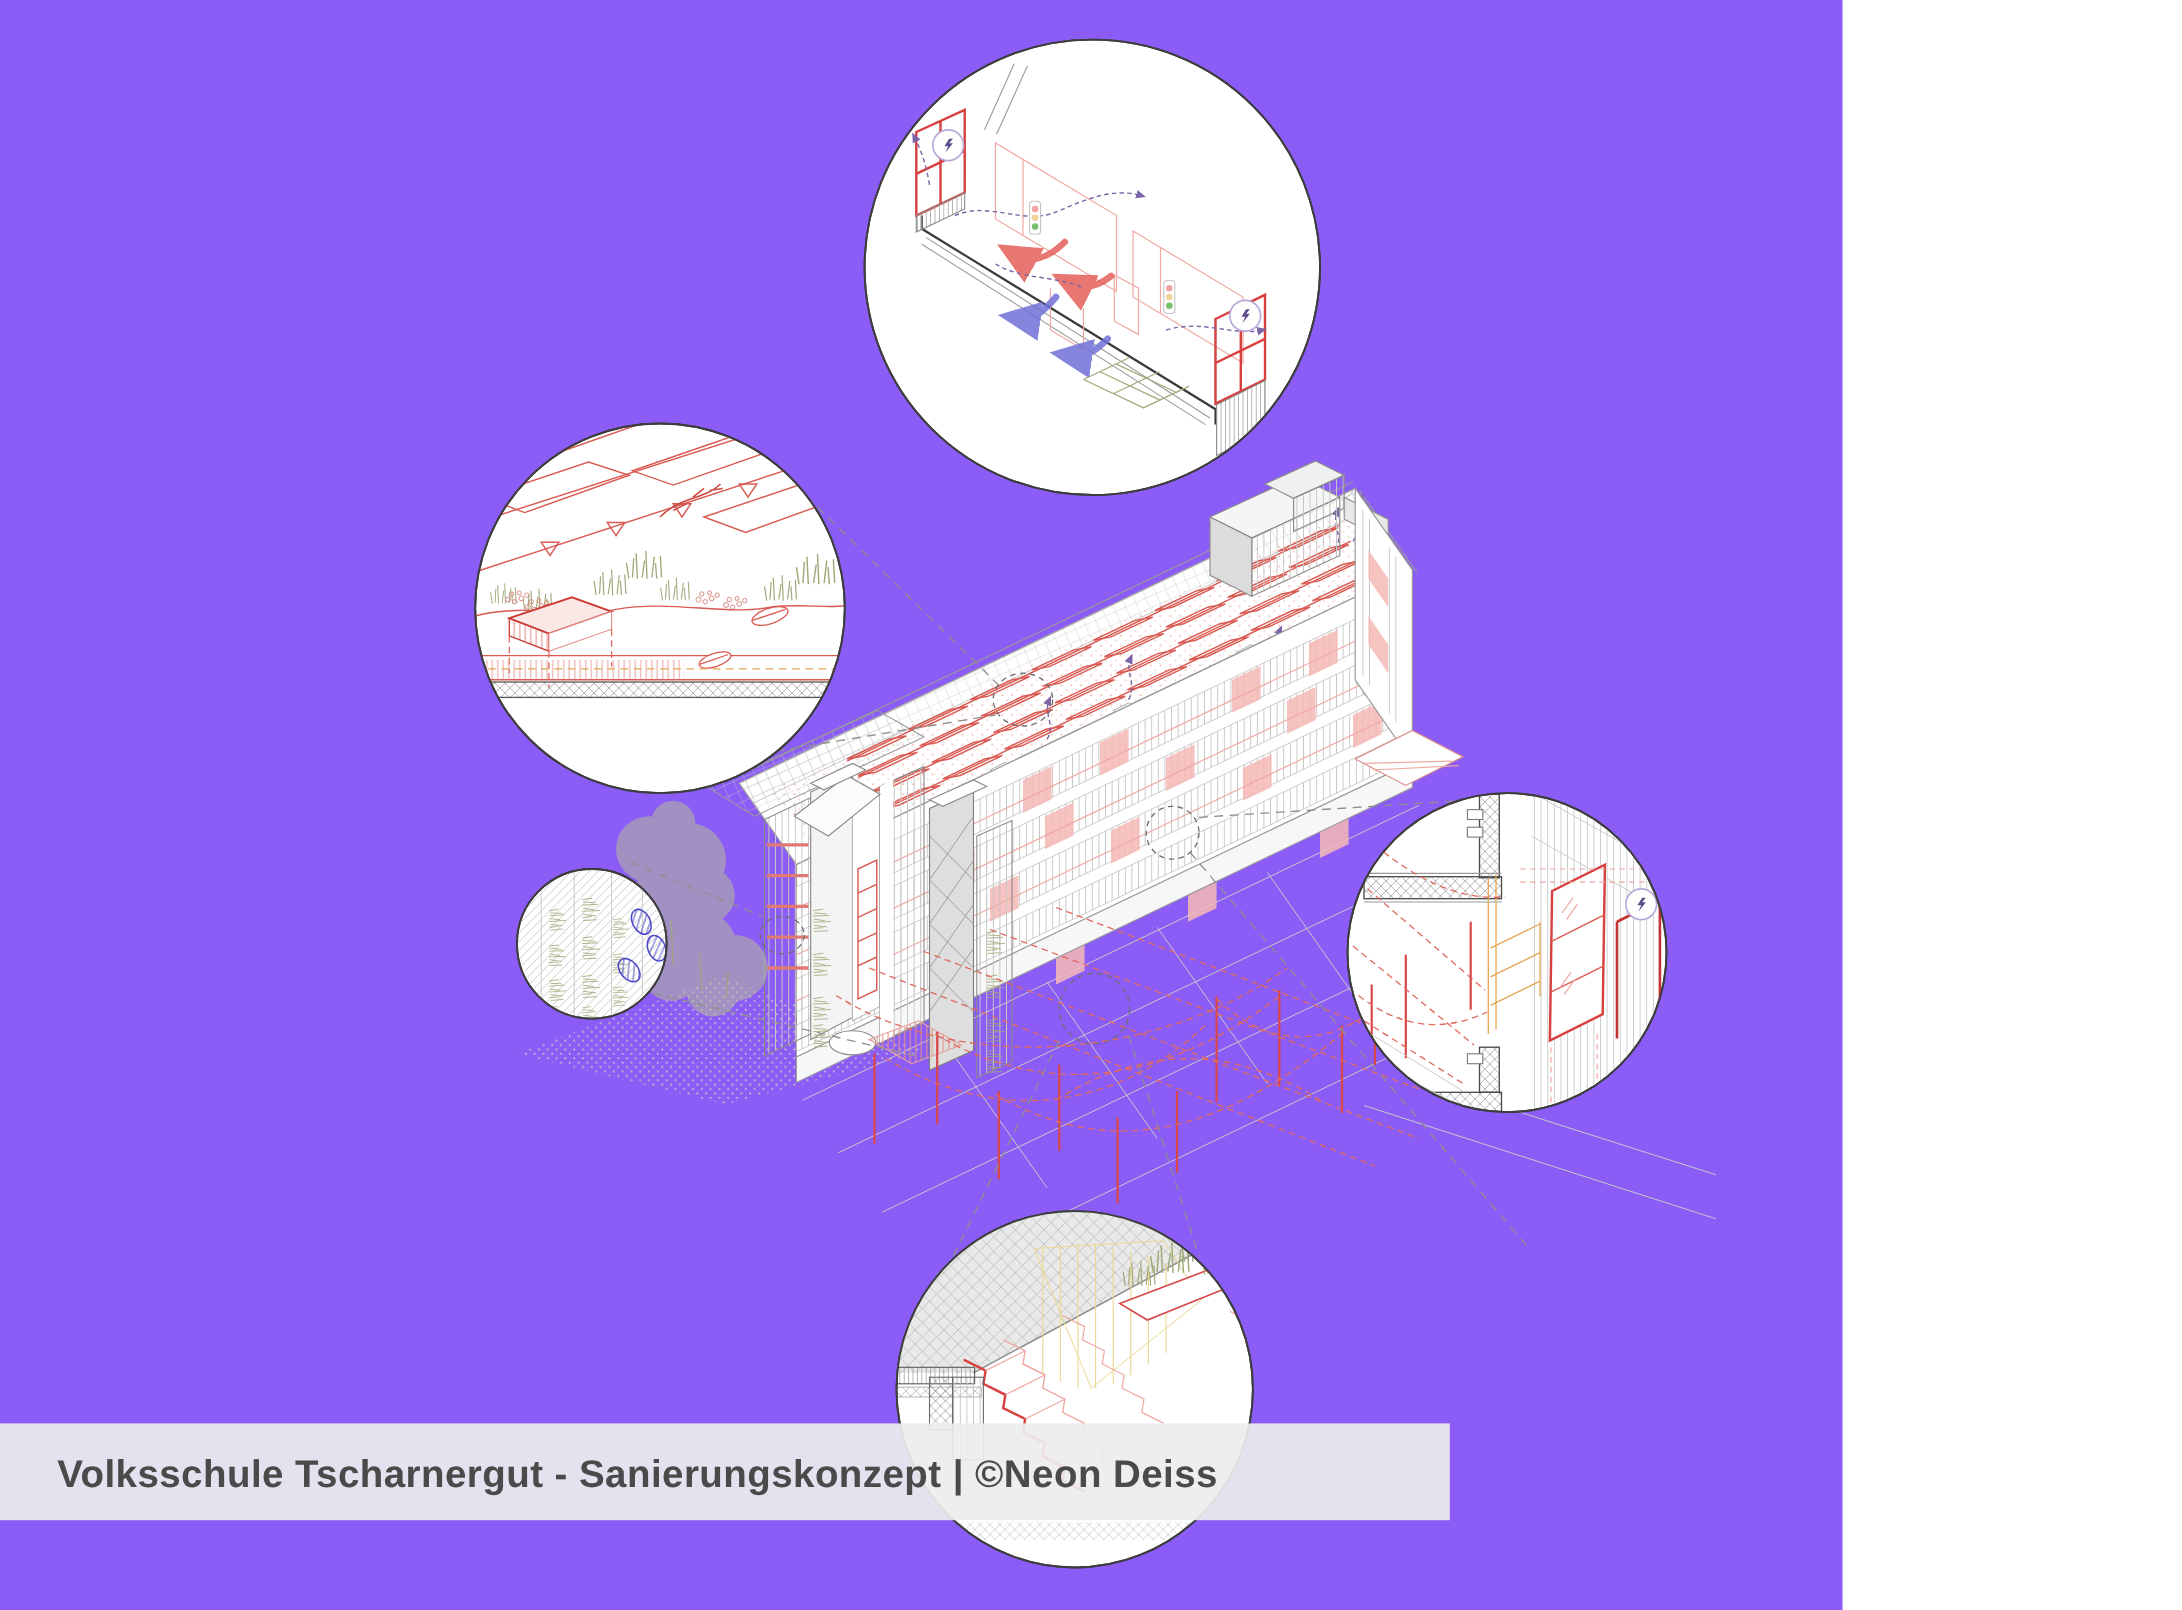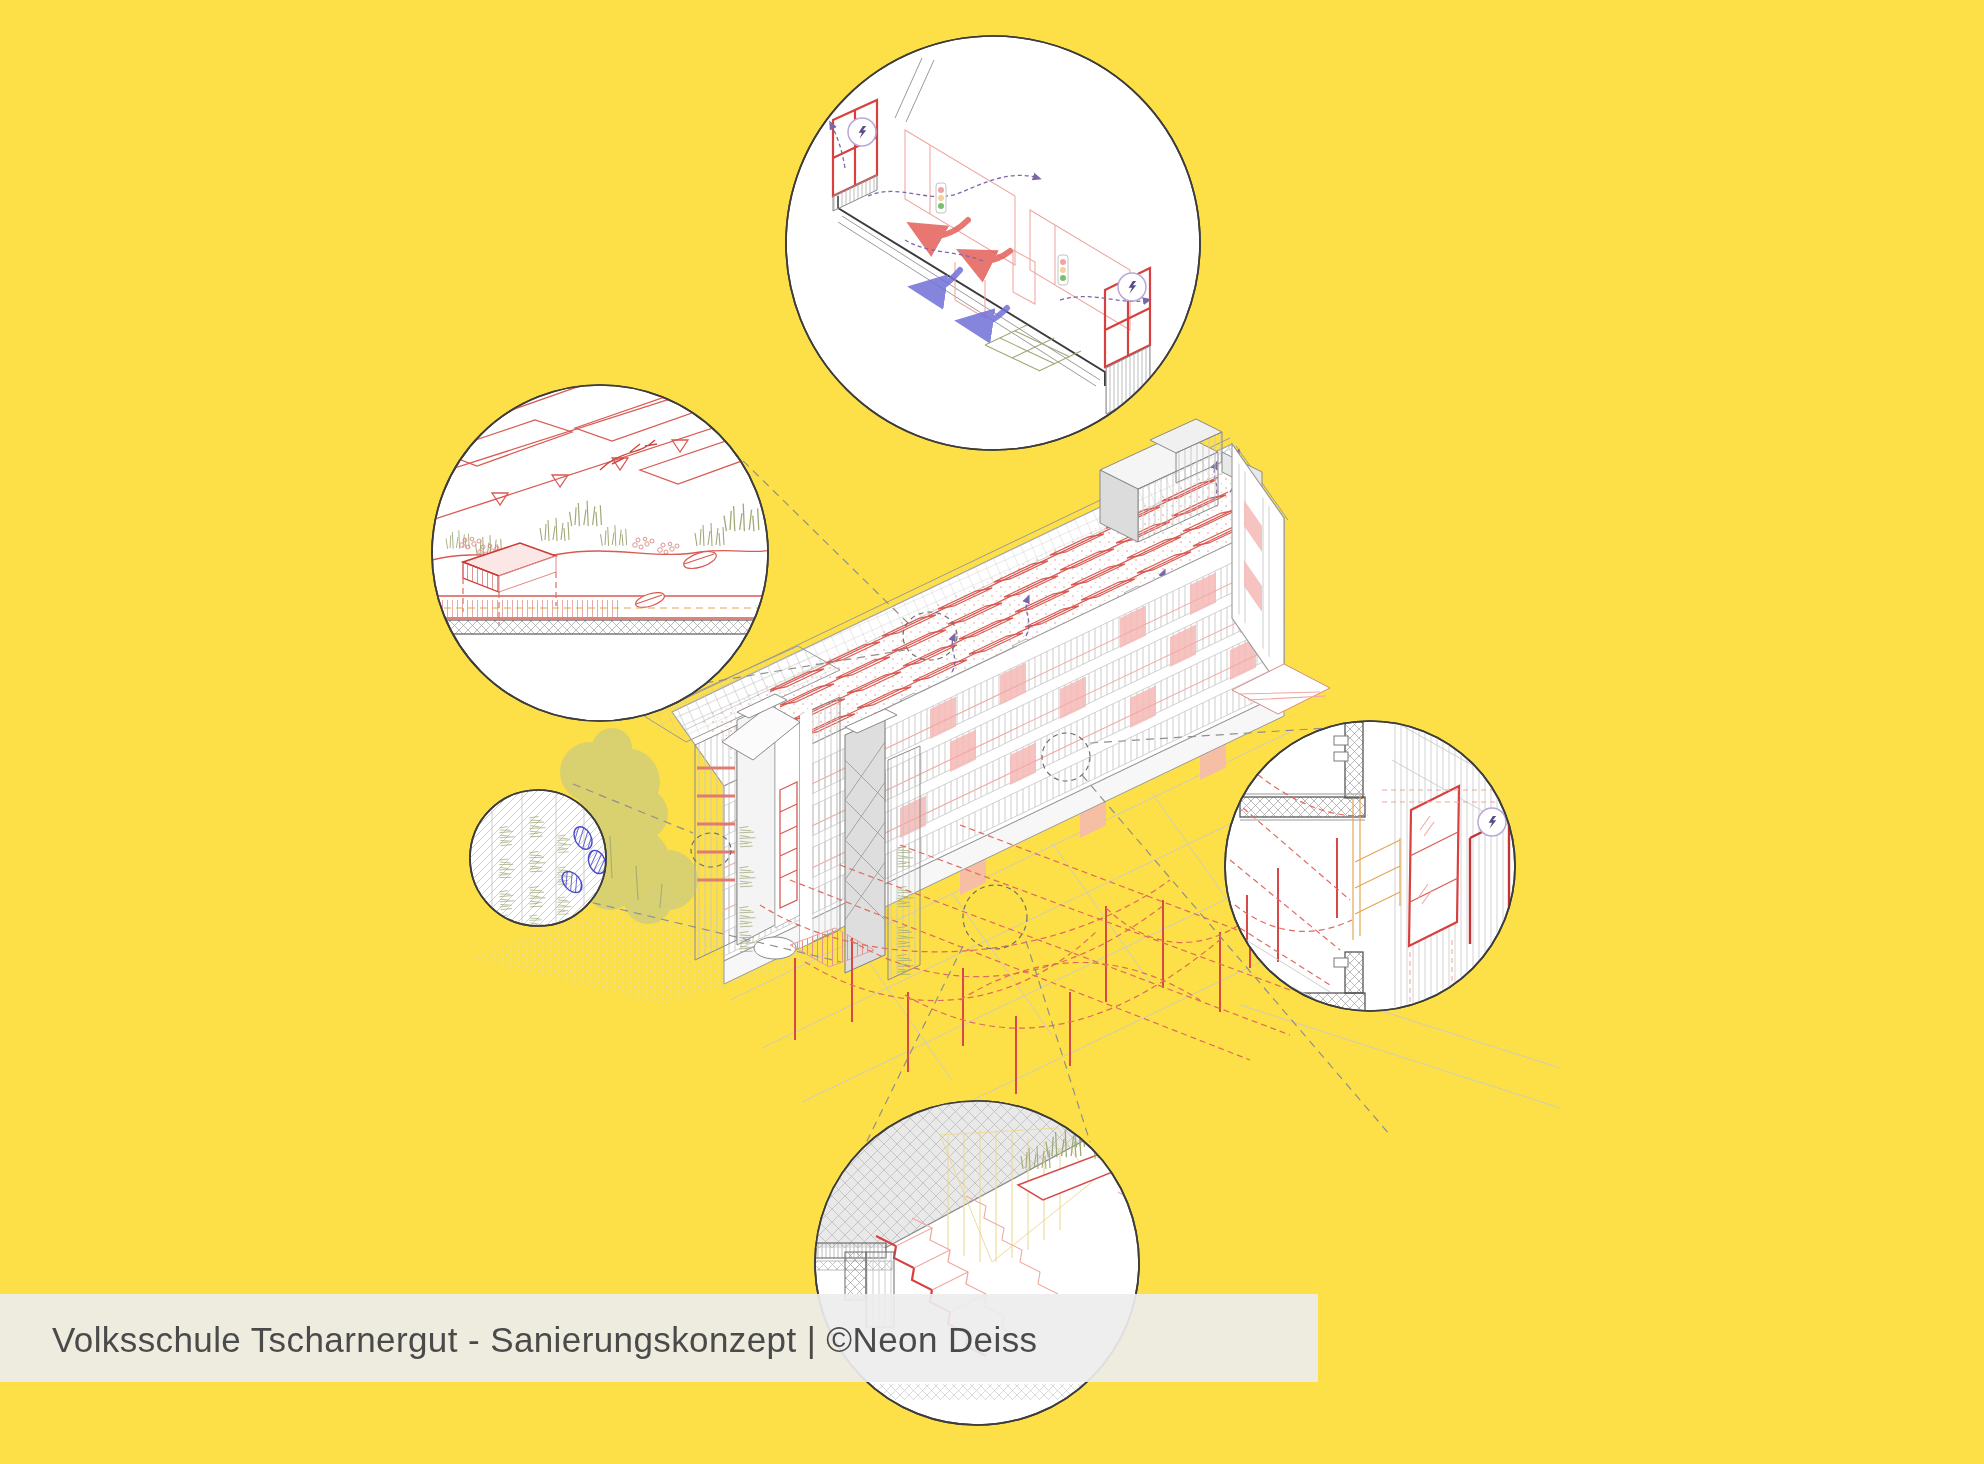--- a/index.html
+++ b/index.html
@@ -2,21 +2,21 @@
 <html style="--accent-red: #D95A52; --strong-red: #D83F3F; --light-red: #F0A8A2; --window-tint: #F5B8B5; --veg-green: #9FAA78; --air-purple: #7D66A8; --water-blue: #5656C8; --warm-orange: #E2A755; --line-gray: #9A9A9A; --dark-line: #3C3C3C; --caption-bg: #EDEDED; --caption-text: #4A4A4A; --ground-beige: #DCDFCA;"><head>
 <meta charset="utf-8">
 <style>
   :root{
     --accent-red:#D95A52; --strong-red:#D83F3F; --light-red:#F0A8A2; --window-tint:#F5B8B5;
     --veg-green:#9FAA78; --air-purple:#7D66A8; --water-blue:#5656C8; --warm-orange:#E2A755;
     --line-gray:#9A9A9A; --dark-line:#3C3C3C; --caption-bg:#EDEDED; --caption-text:#4A4A4A;
     --ground-beige:#DCDFCA;
   }
   html,body{margin:0;padding:0;background:#fff;}
-  .stage{width:1984px;height:1464px;position:relative;background:#fde047;overflow:hidden;}
+  .stage{width:1675px;height:1464px;position:relative;background:#8b5cf6;overflow:hidden;font-weight:bold;}
   svg{display:block}
   .sr{stroke:var(--accent-red);fill:none;stroke-width:1.3}
   .sr2{stroke:var(--strong-red);fill:none;stroke-width:2.2}
   .srf{stroke:var(--accent-red);fill:#fff;stroke-width:1.2}
   .pink{stroke:var(--light-red);fill:none;stroke-width:1.1}
   .tint{fill:var(--window-tint);stroke:none;opacity:.85}
   .grn{stroke:var(--veg-green);fill:none;stroke-width:1.1}
   .pur{stroke:var(--air-purple);fill:none;stroke-width:1.3;stroke-dasharray:4 3}
   .org{stroke:var(--warm-orange);fill:none;stroke-width:1.2}
   .gry{stroke:var(--line-gray);fill:none;stroke-width:1}

